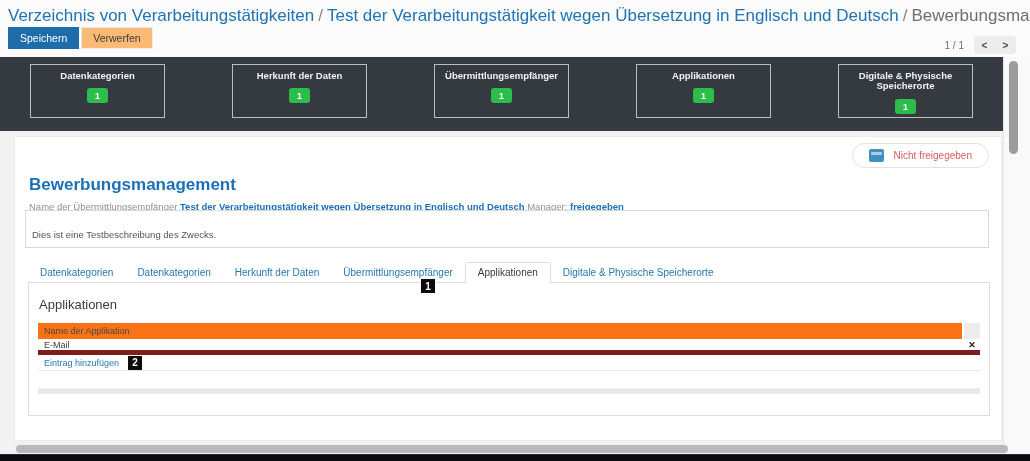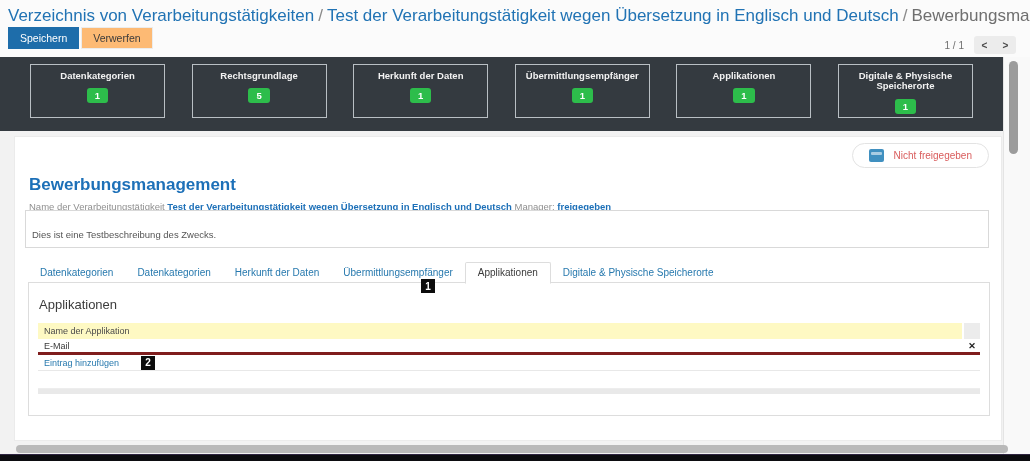--- a/index.html
+++ b/index.html
@@ -50,26 +50,26 @@
   .tabs { position:absolute; left:13px; top:126px; display:flex; align-items:flex-end; height:20px; z-index:2; }
   .tab { font-size:10px; color:#2779ae; padding:4px 12px 5px 12px; cursor:pointer; white-space:nowrap; }
   .tab.active { color:#3b3b3b; background:#fff; border:1px solid #ddd; border-bottom:1px solid #fff;
                 border-radius:2px 2px 0 0; margin-bottom:-1px; }
 
   .panel { position:absolute; left:13px; right:11px; top:145px; height:134px; border:1px solid #ddd; background:#fff; }
   .panel-heading { position:absolute; left:10px; top:14px; font-size:13px; color:#3b3b3b; }
 
   .tablewrap { position:absolute; left:9px; right:9px; top:40px; }
   .t-header { display:flex; gap:2px; }
-  .t-hcell { flex:1; background:#fef9c3; font-size:9px; color:#4a4a4a; padding:3px 6px; }
+  .t-hcell { flex:1; background:#f97316; font-size:9px; color:#4a4a4a; padding:3px 6px; }
   .t-hcell-action { width:16px; flex:none; background:#ececec; }
-  .t-row { display:flex; align-items:center; border-bottom:3px solid #7f1d1d; height:16px; font-size:9px; }
+  .t-row { display:flex; align-items:center; border-bottom:5px solid #7f1d1d; height:16px; font-size:9px; }
   .t-cell { flex:1; padding:0 6px; color:#3b3b3b; }
   .t-del { width:16px; flex:none; text-align:center; font-size:9px; font-weight:bold; color:#222; cursor:pointer; }
-  .t-addrow { display:flex; align-items:center; border-bottom:1px solid #e8e8e8; height:16px; font-size:9px; gap:22px; padding:0 6px; }
+  .t-addrow { display:flex; align-items:center; border-bottom:1px solid #e8e8e8; height:16px; font-size:9px; gap:9px; padding:0 6px; }
   .t-addrow a { color:#2779ae; text-decoration:none; cursor:pointer; }
   .t-empty { height:18px; border-bottom:1px solid #ededed; }
   .t-stripe { height:5px; background:#e9e9e9; margin-top:0; }
 
   .marker { background:#0c0c0c; color:#fff; font-size:10px; font-weight:bold; width:14px; height:14px;
             display:flex; align-items:center; justify-content:center; }
   .marker-1 { position:absolute; left:406px; top:142px; z-index:3; }
 
   
   .vgutter { position:absolute; left:1003px; top:57px; width:27px; height:397px; background:#f9f9f9;
@@ -98,24 +98,20 @@
   </div>
 </div>
 
 <div class="darkband">
   <div class="cardrow">
     <div class="scard">
       <div class="scard-label">Datenkategorien</div>
       <div class="scard-badge">1</div>
     </div>
     <div class="scard">
-      <div class="scard-label">Rechtsgrundlage</div>
-      <div class="scard-badge">5</div>
-    </div>
-    <div class="scard">
       <div class="scard-label">Herkunft der Daten</div>
       <div class="scard-badge">1</div>
     </div>
     <div class="scard">
       <div class="scard-label">Übermittlungsempfänger</div>
       <div class="scard-badge">1</div>
     </div>
     <div class="scard">
       <div class="scard-label">Applikationen</div>
       <div class="scard-badge">1</div>
@@ -130,21 +126,21 @@
 <div class="maincard">
 
   <div class="status-pill">
     <span class="archive-icon"></span>
     <span class="status-label">Nicht freigegeben</span>
   </div>
 
   <div class="page-title">Bewerbungsmanagement</div>
 
   <div class="metaline">
-    <span>Name der Verarbeitungstätigkeit</span>
+    <span>Name der Übermittlungsempfänger</span>
     <a>Test der Verarbeitungstätigkeit wegen Übersetzung in Englisch und Deutsch</a>
     <span>Manager:</span>
     <a>freigegeben</a>
   </div>
 
   <div class="desc-box">Dies ist eine Testbeschreibung des Zwecks.</div>
 
   <div class="tabs">
     <span class="tab">Datenkategorien</span>
     <span class="tab">Datenkategorien</span>

